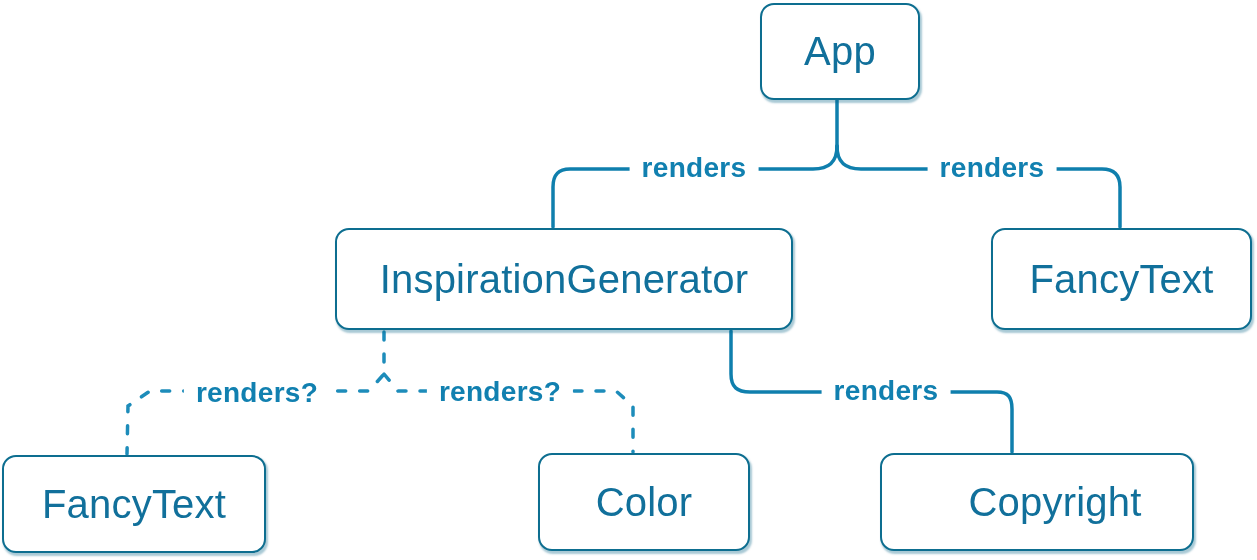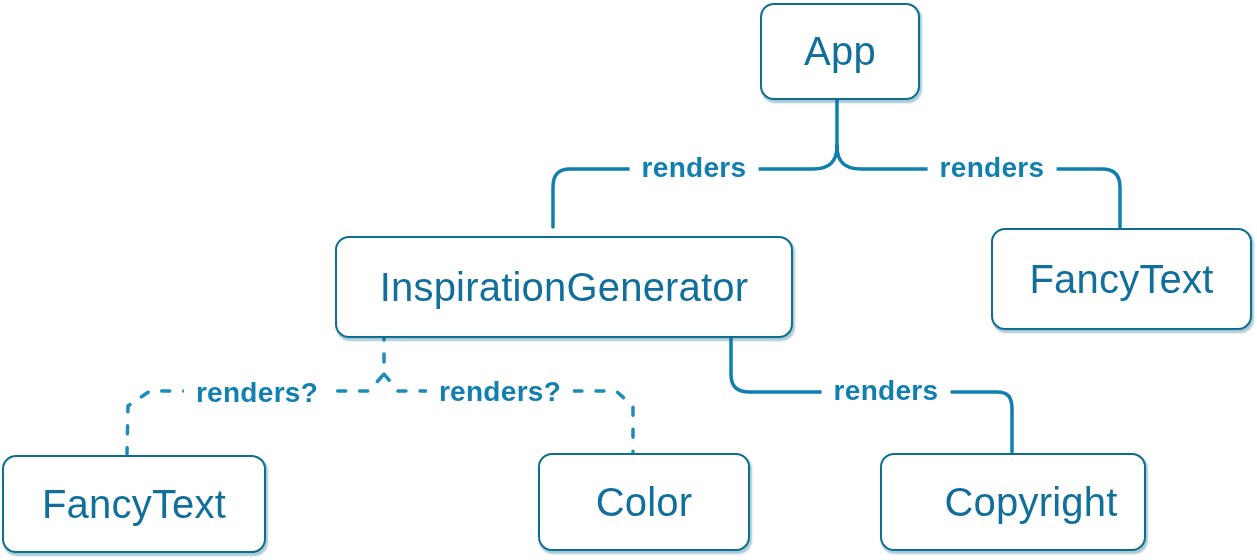--- a/index.html
+++ b/index.html
@@ -44,25 +44,25 @@
     background: #ffffff;
     padding: 0 12px;
     color: #1180b0;
     font-size: 28px;
     font-weight: 700;
     letter-spacing: 0.3px;
     white-space: nowrap;
   }
   
   .node-app            { left: 760px; top: 3px;   width: 160px; height: 97px; }
-  .node-inspiration    { left: 335px; top: 228px; width: 458px; height: 102px; margin-top: 8px; }
+  .node-inspiration    { left: 335px; top: 228px; width: 458px; height: 102px; }
   .node-fancy-right    { left: 991px; top: 228px; width: 261px; height: 102px; }
   .node-fancy-left     { left: 2px;   top: 455px; width: 264px; height: 98px; }
   .node-color          { left: 538px; top: 453px; width: 212px; height: 98px; }
-  .node-copyright      { left: 880px; top: 453px; width: 266px; height: 98px; padding-left: 36px; }
+  .node-copyright      { left: 880px; top: 453px; width: 314px; height: 98px; padding-left: 36px; }
   
   .lbl-app-ig          { left: 694px; top: 168px; }
   .lbl-app-fancy       { left: 992px; top: 168px; }
   .lbl-ig-fancy        { left: 257px; top: 393px; }
   .lbl-ig-color        { left: 500px; top: 392px; }
   .lbl-ig-copyright    { left: 886px; top: 391px; }
 </style>
 </head>
 <body>
 

